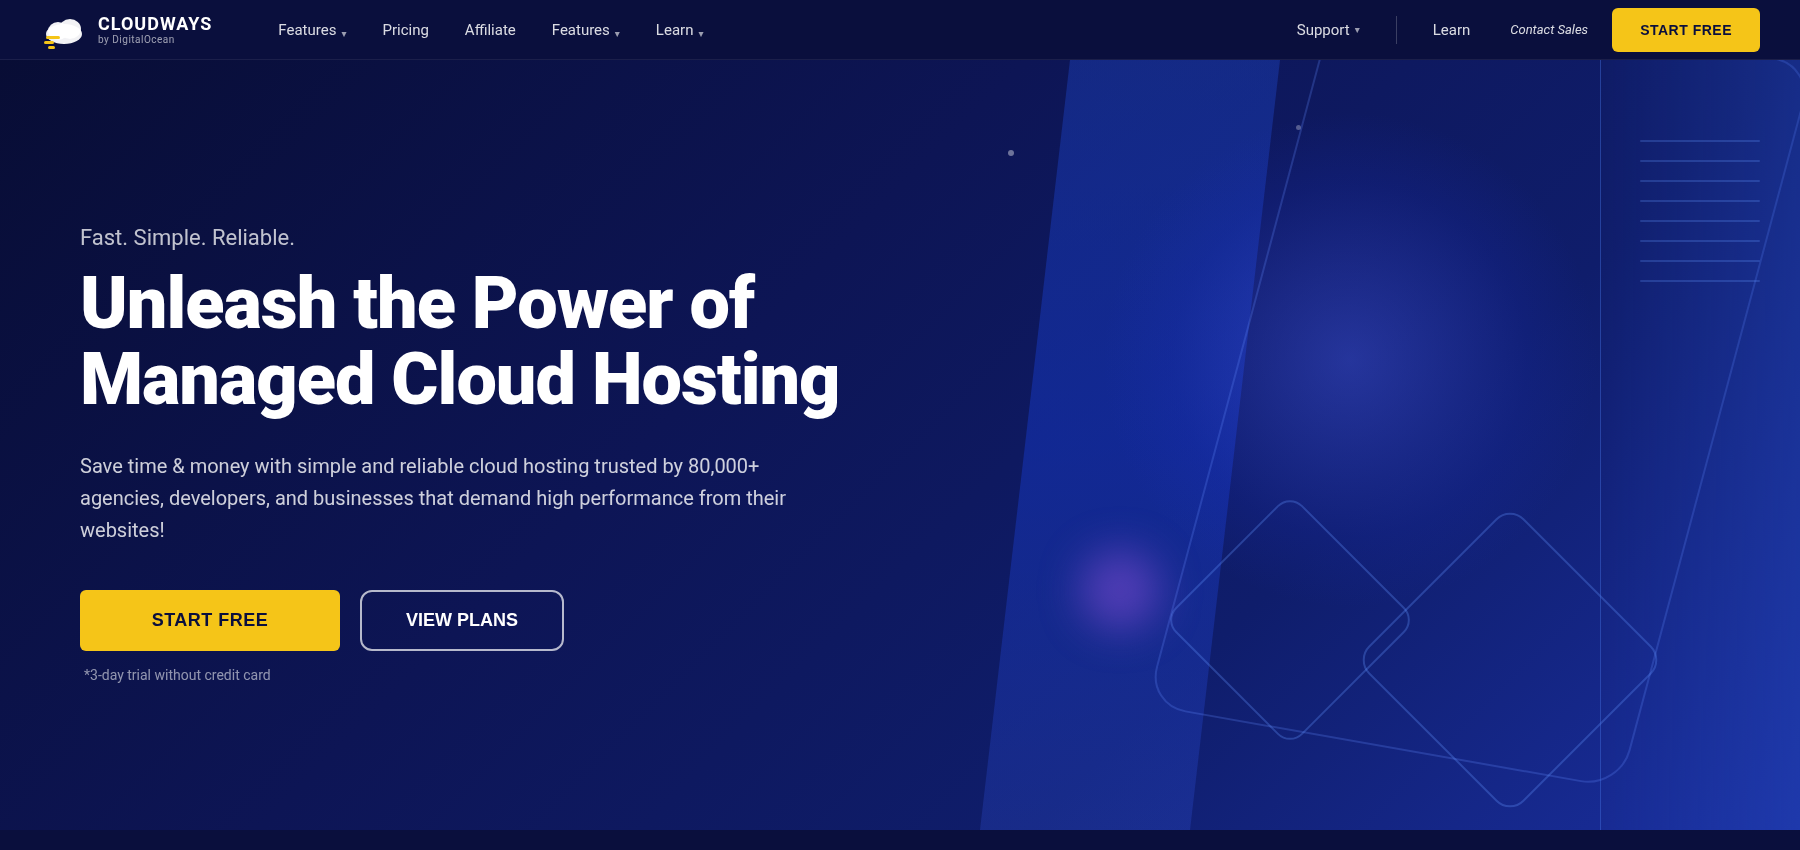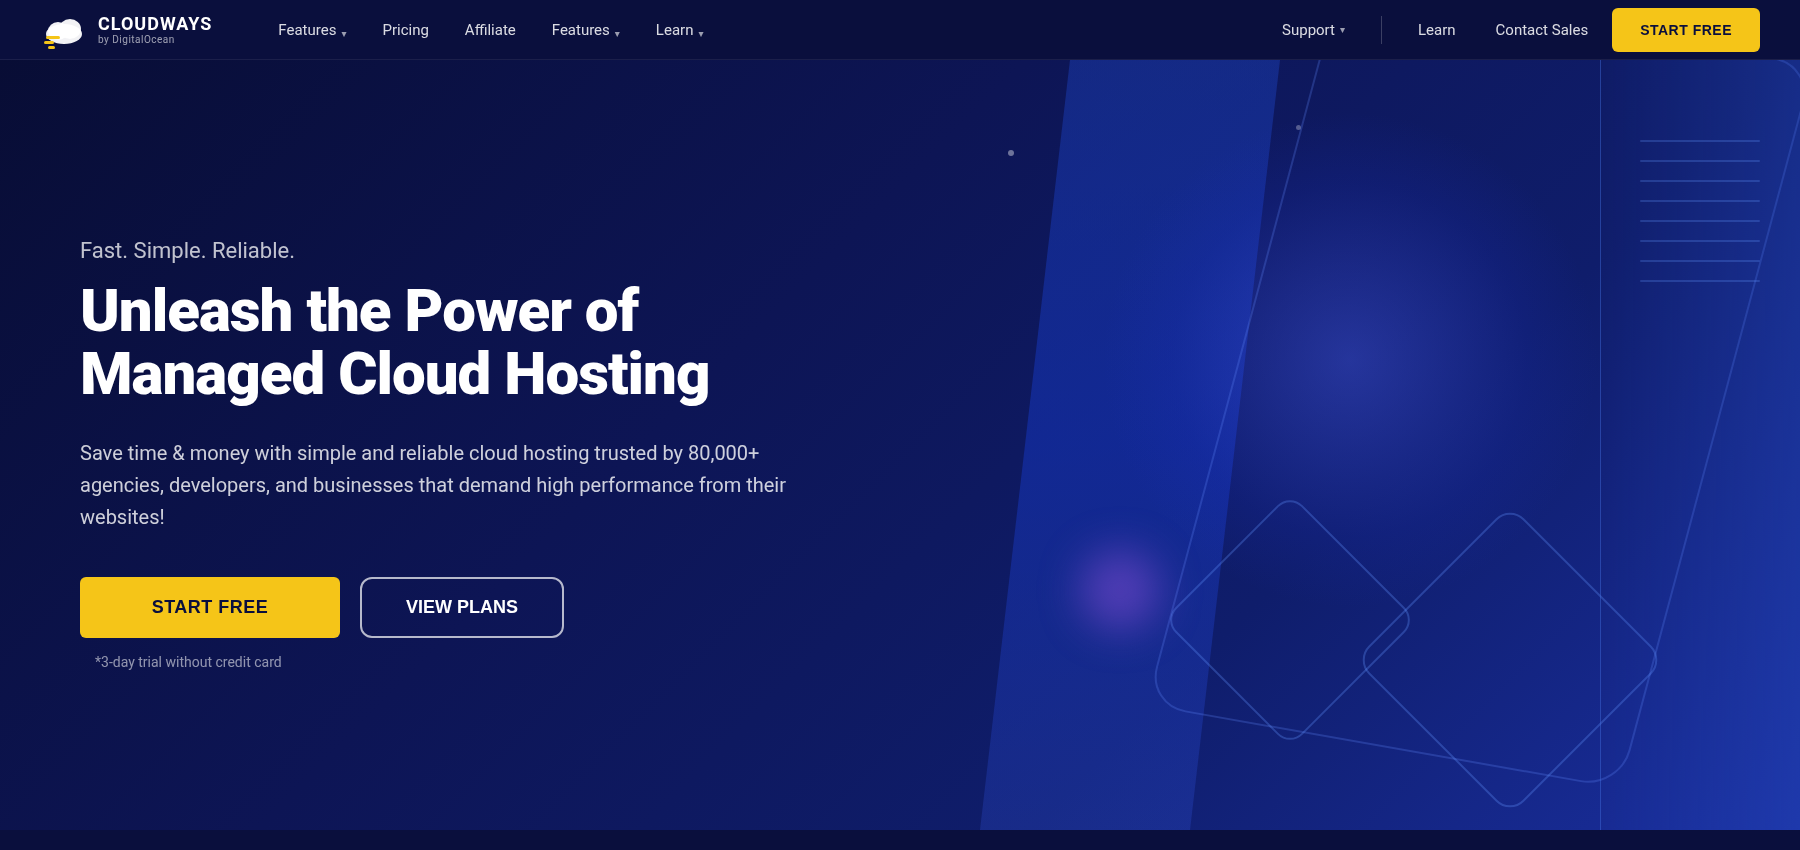--- a/index.html
+++ b/index.html
@@ -109,22 +109,23 @@
     .nav-login {
       padding: 8px 16px;
       color: rgba(255,255,255,0.85);
       font-size: 15px;
       cursor: pointer;
     }
 
     .nav-contact {
       padding: 8px 16px;
       color: rgba(255,255,255,0.85);
-      font-size: 15px;
-      cursor: pointer;
+      font-size: 13px;
+      cursor: pointer;
+      font-style: italic;
     }
 
     .btn-start-nav {
       background: #f5c518;
       color: #0a0f3d;
       font-weight: 800;
       font-size: 14px;
       padding: 14px 28px;
       border: none;
       border-radius: 6px;
@@ -257,21 +258,21 @@
 
     .hero-tagline {
       font-size: 22px;
       color: rgba(255,255,255,0.75);
       margin-bottom: 16px;
       font-weight: 400;
       margin-top: 18px;
     }
 
     .hero-title {
-      font-size: 60px;
+      font-size: 72px;
       font-weight: 900;
       line-height: 1.05;
       margin-bottom: 32px;
       letter-spacing: -1px;
     }
 
     .hero-desc {
       font-size: 20px;
       color: rgba(255,255,255,0.8);
       line-height: 1.6;
@@ -307,21 +308,21 @@
       padding: 18px 44px;
       border: 2px solid rgba(255,255,255,0.7);
       border-radius: 12px;
       cursor: pointer;
       min-width: 200px;
     }
 
     .hero-trial-note {
       font-size: 14px;
       color: rgba(255,255,255,0.55);
-      margin-left: 15px;
+      margin-left: 4px;
     }
 
     
     .server-rack {
       position: absolute;
       right: 0;
       top: 0;
       width: 200px;
       height: 100%;
       background: linear-gradient(90deg, transparent, rgba(40,80,200,0.3));

